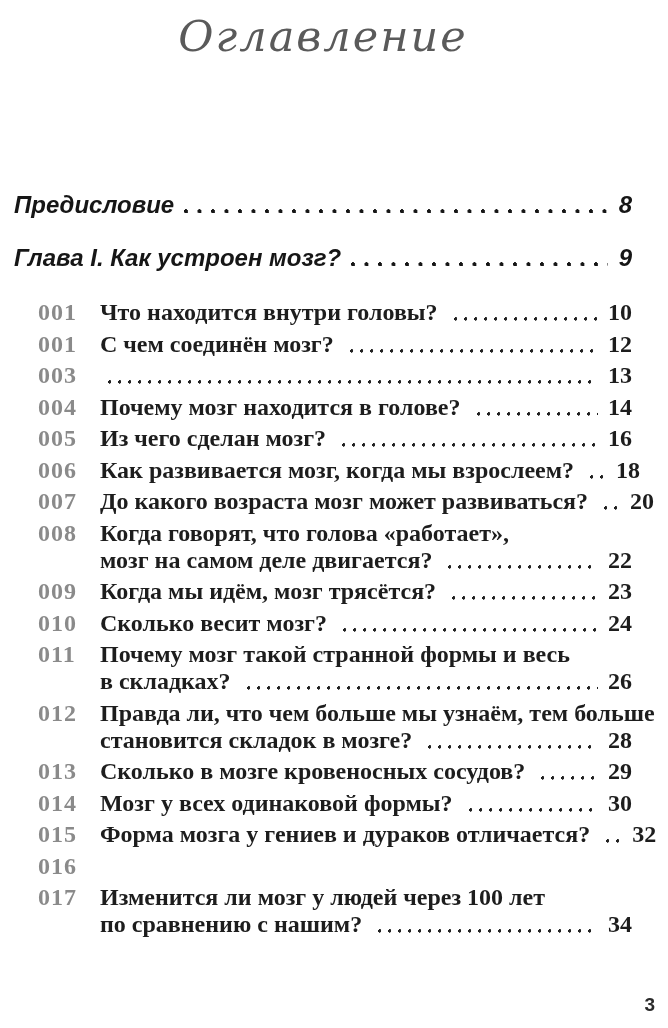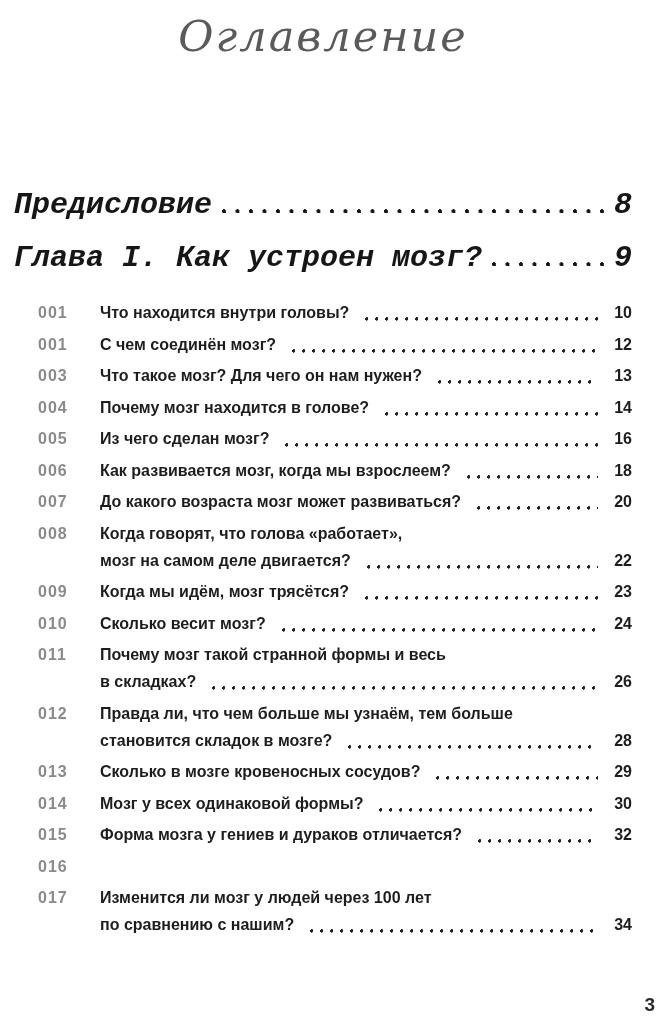--- a/index.html
+++ b/index.html
@@ -34,43 +34,44 @@
     margin: 4px 0 0 0;
     line-height: 52px;
   }
   
   .front {
     margin-top: 128px;
     margin-bottom: 26px;
   }
   .front-row {
     display: flex;
-    font-family: Liberation Mono, monospace;
+    font-family: Liberation Sans, sans-serif;
     font-style: italic;
     font-weight: bold;
-    font-size: 30px;
+    font-size: 24px;
     line-height: 30px;
     color: #161616;
     margin-bottom: 23px;
   }
   .front-row:last-child { margin-bottom: 0; }
   .front-label { white-space: nowrap; }
   .front-page {
     min-width: 20px;
     text-align: right;
   }
   
   .entries {
     padding-left: 24px;
   }
   .entry {
     display: flex;
-    font-size: 16px;
+    font-size: 24px;
     line-height: 27px;
     margin-bottom: 4.5px;
+    font-family: Liberation Serif, serif;
   }
   .num {
     flex: none;
     width: 48px;
     margin-right: 14px;
     font-weight: bold;
     letter-spacing: 1px;
     color: #8a8a8a;
   }
   .entry-body {
@@ -154,21 +155,20 @@
             <span class="dots"></span>
             <span class="page-num">12</span>
           </div>
         </div>
   </div>
 
   <div class="entry">
     <span class="num">003</span>
     <div class="entry-body">
           <div class="line-last">
-            <span class="text">Что такое мозг? Для чего он нам нужен?</span>
             <span class="dots"></span>
             <span class="page-num">13</span>
           </div>
         </div>
   </div>
 
   <div class="entry">
     <span class="num">004</span>
     <div class="entry-body">
           <div class="line-last">

